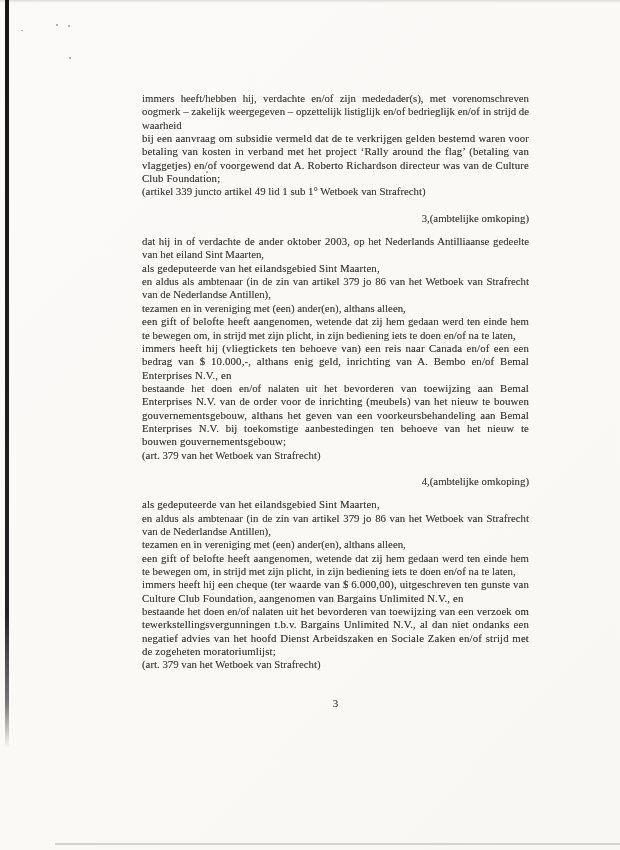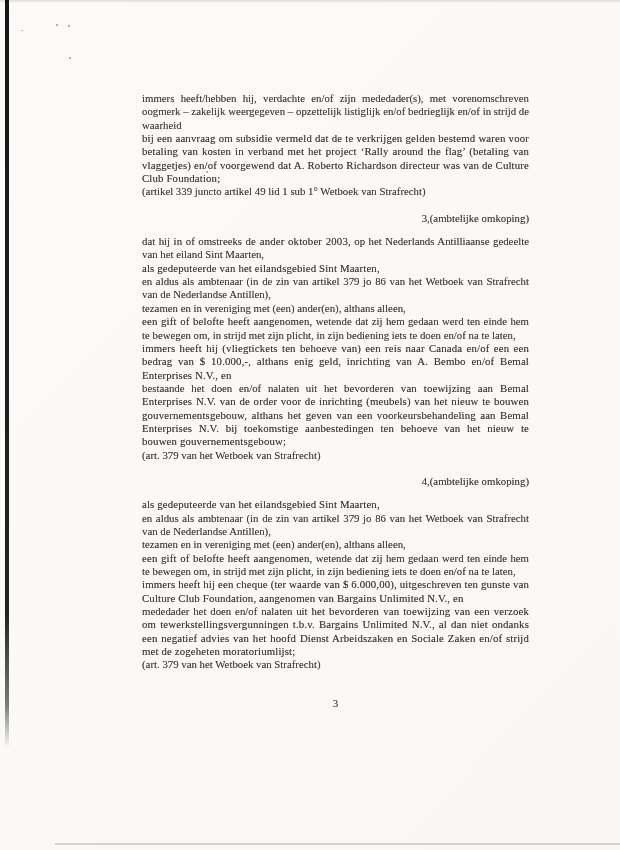--- a/index.html
+++ b/index.html
@@ -59,35 +59,35 @@
   <div class="speck" style="left:206px;top:171px;width:2px;height:2px;"></div>
 
   <div class="content">
       <div class="clause-block">
         <p class="clause"><span>immers heeft/hebben hij, verdachte en/of zijn mededader(s), met vorenomschreven oogmerk – zakelijk weergegeven – opzettelijk listiglijk en/of bedrieglijk en/of in strijd de waarheid</span></p>
         <p class="clause"><strong>bij een aanvraag om subsidie vermeld dat de te verkrijgen gelden bestemd waren voor betaling van kosten in verband met het project ‘Rally around the flag’ (betaling van vlaggetjes) en/of voorgewend dat A. Roberto Richardson directeur was van de Culture Club Foundation;</strong></p>
         <p class="clause"><span>(artikel 339 juncto artikel 49 lid 1 sub 1° Wetboek van Strafrecht)</span></p>
       </div>
       <div class="section-heading"><span class="heading-number">3,</span><span>(ambtelijke omkoping)</span></div>
       <div class="clause-block">
-        <p class="clause"><span>dat hij </span><strong>in</strong><span> of omstreeks </span><strong>de ander oktober 2003,</strong><span> op het Nederlands Antilliaanse gedeelte van het eiland Sint Maarten,</span></p>
+        <p class="clause"><span>dat hij </span><strong>in</strong><span> of verdachte </span><strong>de ander oktober 2003,</strong><span> op het Nederlands Antilliaanse gedeelte van het eiland Sint Maarten,</span></p>
         <p class="clause"><strong>als gedeputeerde van het eilandsgebied Sint Maarten,</strong></p>
         <p class="clause"><span>en aldus als ambtenaar (in de zin van artikel 379 jo 86 van het Wetboek van Strafrecht van de Nederlandse Antillen),</span></p>
         <p class="clause"><span>tezamen en in vereniging met (een) ander(en), althans alleen,</span></p>
         <p class="clause"><strong>een gift of belofte heeft aangenomen</strong><span>, wetende dat zij hem gedaan werd ten einde hem te bewegen om, in strijd met zijn plicht, in zijn bediening iets te doen en/of na te laten,</span></p>
         <p class="clause"><strong>immers heeft hij (vliegtickets ten behoeve van) een reis naar Canada en/of een een bedrag van $ 10.000,-, althans enig geld, inrichting van A. Bembo en/of Bemal Enterprises N.V., en</strong></p>
         <p class="clause"><span>bestaande het doen en/of nalaten uit het </span><strong>bevorderen van toewijzing aan Bemal Enterprises N.V. van de order voor de inrichting (meubels) van het nieuw te bouwen gouvernementsgebouw, althans het geven van een voorkeursbehandeling aan Bemal Enterprises N.V. bij toekomstige aanbestedingen ten behoeve van het nieuw te bouwen gouvernementsgebouw;</strong></p>
         <p class="clause"><span> (art. 379 van het Wetboek van Strafrecht)</span></p>
       </div>
       <div class="section-heading"><span class="heading-number">4,</span><span>(ambtelijke omkoping)</span></div>
       <div class="clause-block">
         <p class="clause"><strong>als gedeputeerde van het eilandsgebied Sint Maarten,</strong></p>
         <p class="clause"><span>en aldus als ambtenaar (in de zin van artikel 379 jo 86 van het Wetboek van Strafrecht van de Nederlandse Antillen),</span></p>
         <p class="clause"><span>tezamen en in vereniging met (een) ander(en), althans alleen,</span></p>
         <p class="clause"><strong>een gift of belofte heeft aangenomen</strong><span>, wetende dat zij hem gedaan werd ten einde hem te bewegen om, in strijd met zijn plicht, in zijn bediening iets te doen en/of na te laten,</span></p>
         <p class="clause"><strong>immers heeft hij een cheque (ter waarde van $ 6.000,00), uitgeschreven ten gunste van Culture Club Foundation, aangenomen van Bargains Unlimited N.V., en</strong></p>
-        <p class="clause"><span>mededader het doen en/of nalaten uit </span><strong>het bevorderen van toewijzing van een verzoek om tewerkstellingsvergunningen t.b.v. Bargains Unlimited N.V., al dan niet ondanks een negatief advies van het hoofd Dienst Arbeidszaken en Sociale Zaken en/of strijd met de zogeheten moratoriumlijst;</strong></p>
+        <p class="clause"><span>bestaande het doen en/of nalaten uit </span><strong>het bevorderen van toewijzing van een verzoek om tewerkstellingsvergunningen t.b.v. Bargains Unlimited N.V., al dan niet ondanks een negatief advies van het hoofd Dienst Arbeidszaken en Sociale Zaken en/of strijd met de zogeheten moratoriumlijst;</strong></p>
         <p class="clause"><span>(art. 379 van het Wetboek van Strafrecht)</span></p>
       </div>
     </div>
 
   <div class="page-number">3</div>
 </div>
 
 </body></html>

